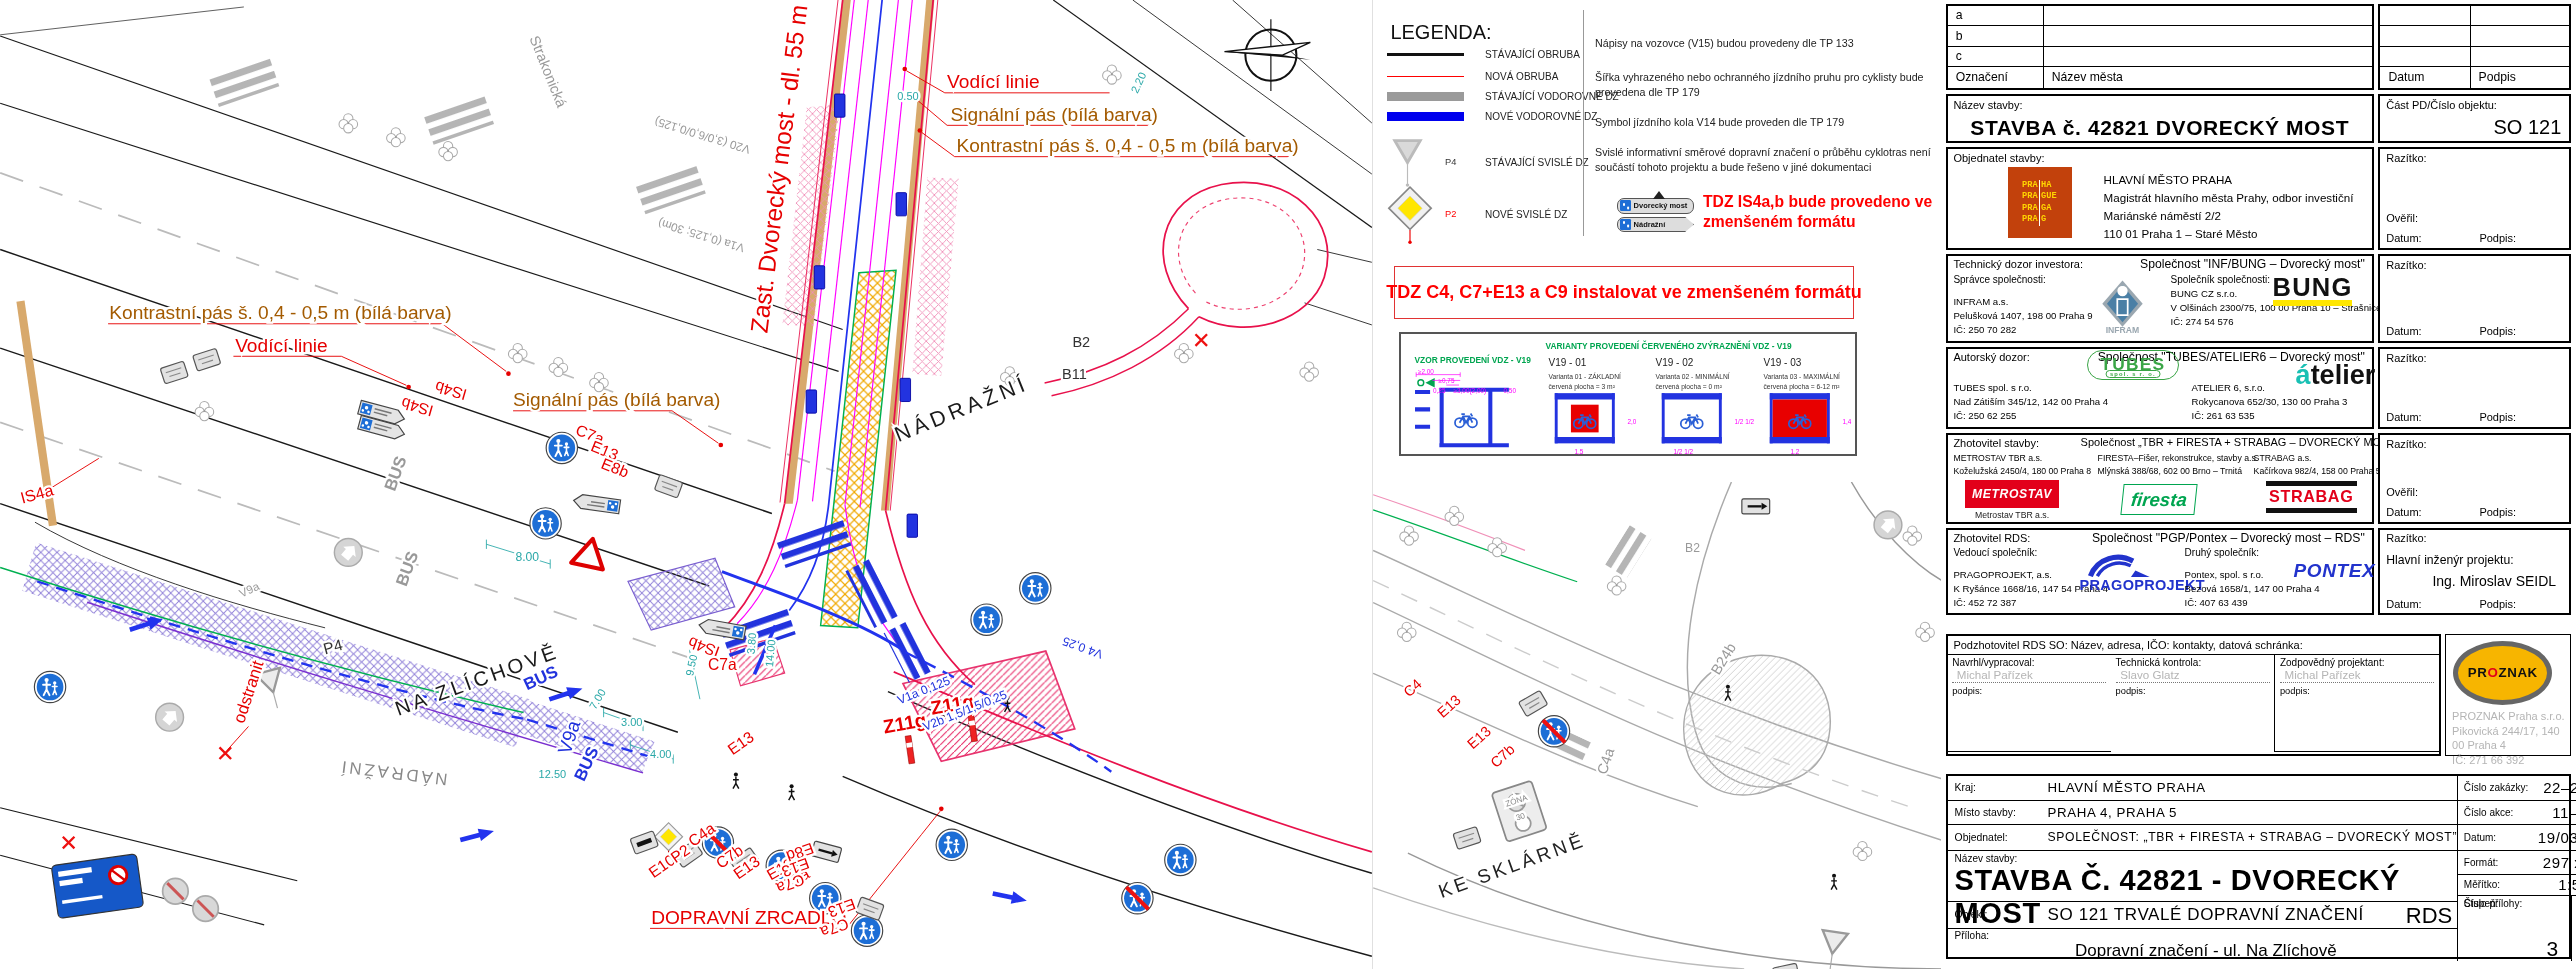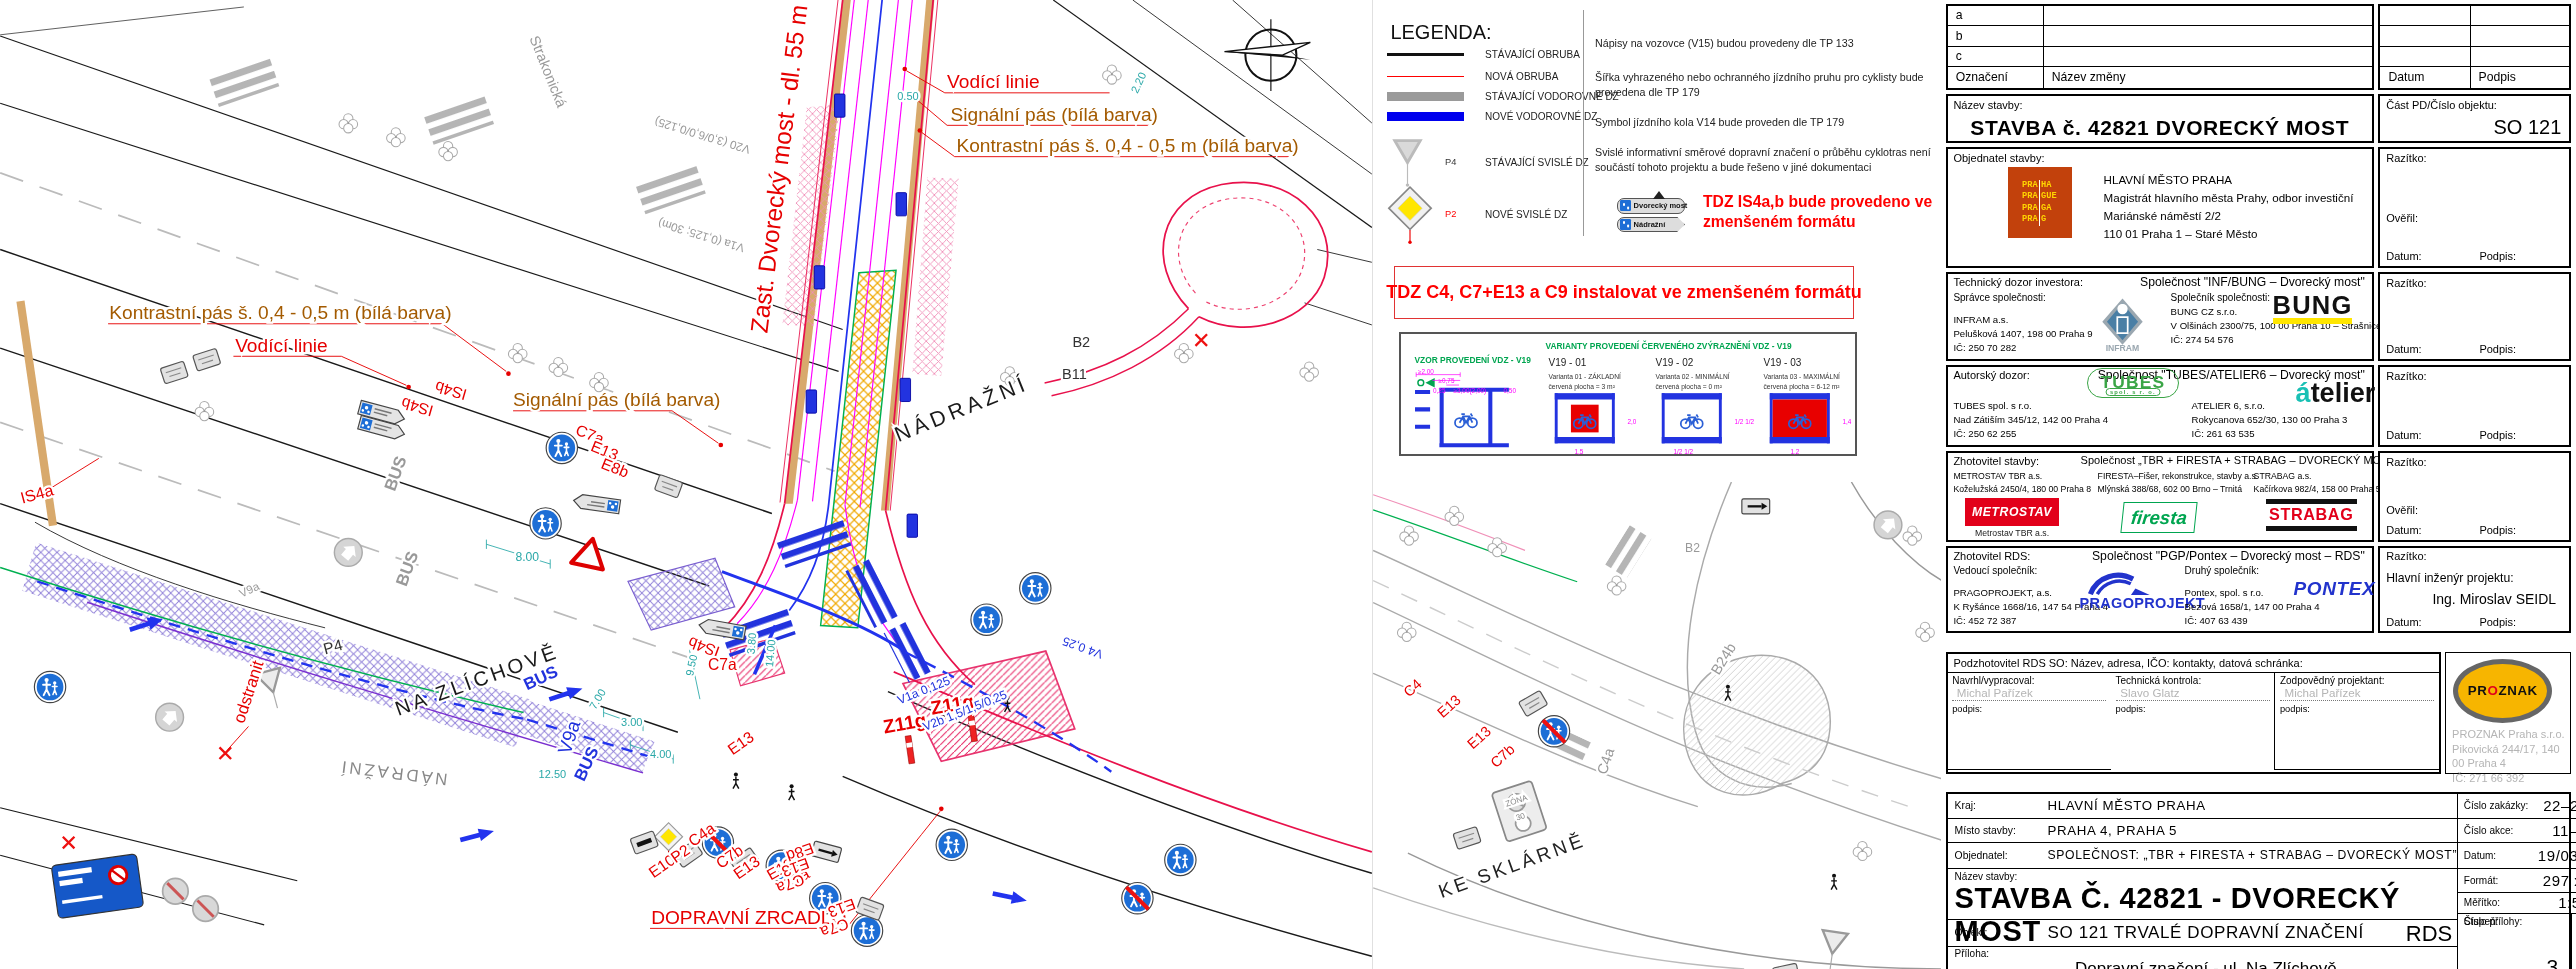--- a/index.html
+++ b/index.html
@@ -14,21 +14,21 @@
   
   #legend-title{position:absolute;left:17.4px;top:21px;font-size:20px;color:#111}
   .lg-row{position:absolute;left:14px;display:flex;align-items:center}
   .lg-swatch{width:77px;display:flex;justify-content:flex-start;align-items:center}
   .lg-label{margin-left:21px;font-size:10px;color:#222;white-space:nowrap}
   .lg-code{position:absolute;left:58px;font-size:9.3px}
   #legend-divider{position:absolute;left:210px;top:10.4px;width:0.6px;height:226px;background:#999}
   .note{position:absolute;left:222px;width:339px;font-size:10.7px;line-height:15px;color:#222}
   #red-note{position:absolute;left:330px;top:192px;width:232px;font-size:15.7px;line-height:20px;font-weight:bold;color:#f00}
   #mini-signs{position:absolute;left:244px;top:198px;width:87px}
-  .mini{position:relative;width:68px;height:15.7px;background:#ddd;border:1.2px solid #555;border-radius:7px;display:flex;align-items:center;margin-bottom:2.9px;box-sizing:border-box}
+  .mini{position:relative;width:77px;height:15.7px;background:#ddd;border:1.2px solid #555;border-radius:7px;display:flex;align-items:center;margin-bottom:2.9px;box-sizing:border-box}
   .mini .sq{width:11px;height:11px;margin:0 2.3px;border-radius:1.2px;background:#1d6ed6;position:relative;flex:0 0 auto}
   .mini .sq::after{content:"";position:absolute;left:2.3px;top:2.3px;width:2.9px;height:2.9px;border-radius:50%;background:#fff;box-shadow:4.1px 3.5px 0 0 #fff}
   .mini .ms-label{font-size:7.5px;font-weight:bold;color:#111;white-space:nowrap}
   .mini.pt{clip-path:polygon(0 0,88% 0,100% 50%,88% 100%,0 100%)}
   #mini-up-arrow{position:absolute;left:35px;top:-8.1px;width:0;height:0;border-left:6.4px solid transparent;border-right:6.4px solid transparent;border-bottom:8.1px solid #222}
   #red-box{position:absolute;left:21px;top:266px;width:460px;height:53px;border:1.7px solid #e13333;display:flex;align-items:center;justify-content:center;box-sizing:border-box}
   #red-box span{font-size:18px;font-weight:bold;color:#f00;white-space:nowrap}
   #variants-box{position:absolute;left:25.5px;top:332px;width:458px;height:124px;border:2.3px solid #555;box-sizing:border-box;background:#fff}
   .vb-title{position:absolute;font-size:8.4px;font-weight:bold;color:#00a550;white-space:nowrap}
   .vb-code{position:absolute;font-size:10px;color:#222}
@@ -699,21 +699,21 @@
         <div class="chg-row">
             <div class="chg-c1">b</div>
             <div class="chg-c2"></div>
           </div>
         <div class="chg-row">
             <div class="chg-c1">c</div>
             <div class="chg-c2"></div>
           </div>
         <div class="chg-row">
             <div class="chg-c1">Označení</div>
-            <div class="chg-c2">Název změny</div>
+            <div class="chg-c2">Název města</div>
           </div>
       </div>
     </div>
     <div class="box raz">
       <div class="chg-grid">
         <div class="chg-row">
             <div class="chg-c1" style="width:81px"></div>
             <div class="chg-c2"></div>
           </div>
         <div class="chg-row">
@@ -736,21 +736,21 @@
     <div class="box main">
       <span class="lab abs" style="left:5.8px;top:3.5px">Název stavby:</span>
       <div class="bigtitle">STAVBA č. 42821 DVORECKÝ MOST</div>
     </div>
     <div class="box raz">
       <span class="lab abs" style="left:5.8px;top:3.5px">Část PD/Číslo objektu:</span>
       <div class="so-val">SO 121</div>
     </div>
   </div>
 
-  <div class="sec" style="height:121px">
+  <div class="sec" style="height:103px">
     <div class="box main">
       <span class="lab abs" style="left:5.8px;top:3.5px">Objednatel stavby:</span>
       <div id="praha-logo">
         <div class="pl-row">
             <span class="pl-l">PRA</span>
             <span class="pl-r">HA</span>
           </div>
         <div class="pl-row">
             <span class="pl-l">PRA</span>
             <span class="pl-r">GUE</span>

